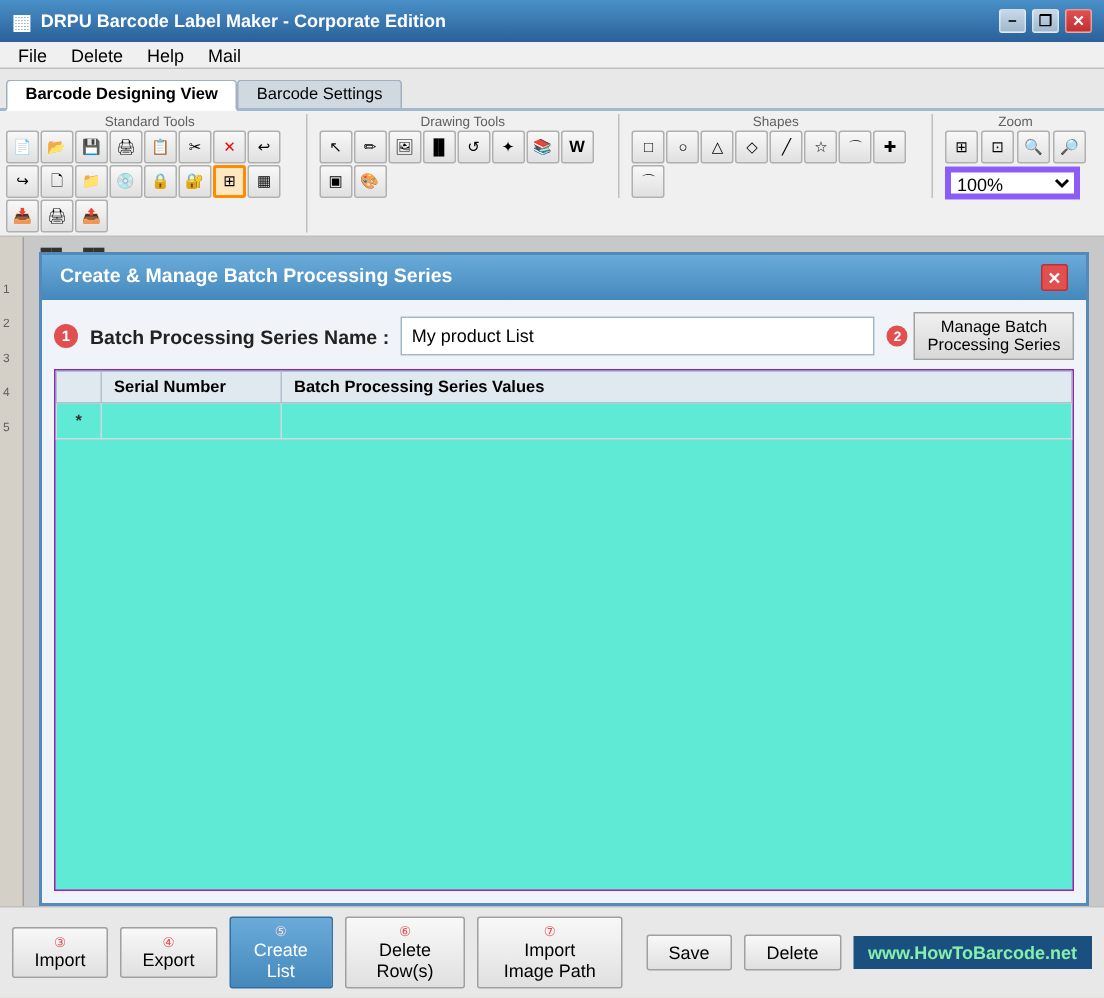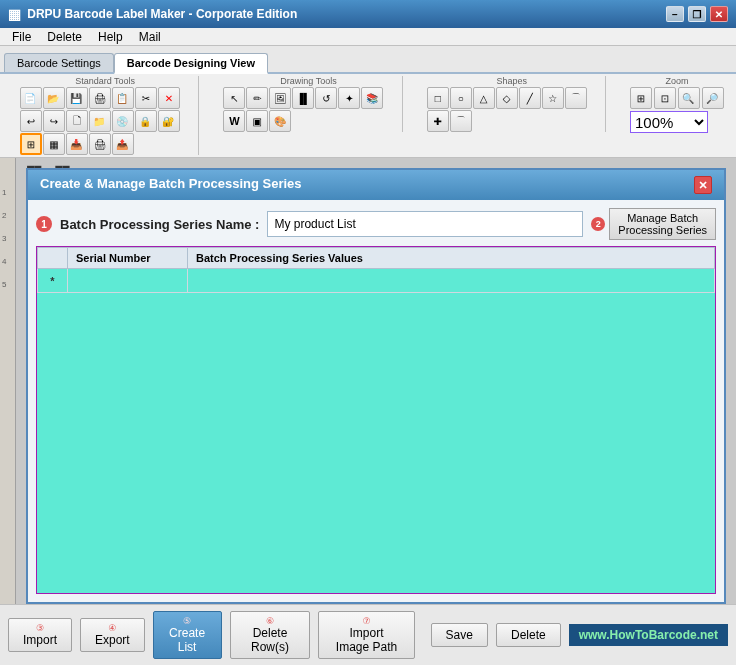--- a/index.html
+++ b/index.html
@@ -75,41 +75,40 @@
       display: flex;
       gap: 8px;
       align-items: flex-start;
     }
     .toolbar-group {
       display: flex;
       flex-direction: column;
       align-items: center;
       border-right: 1px solid #c0c0c0;
       padding-right: 8px;
-      margin-left: 16px;
     }
     .toolbar-group:last-child { border-right: none; }
     .toolbar-group-label {
       font-size: 9px;
       color: #606060;
       margin-bottom: 1px;
     }
     .toolbar-buttons { display: flex; flex-wrap: wrap; gap: 1px; max-width: 200px; }
     .toolbar-btn {
       width: 22px; height: 22px;
       background: linear-gradient(to bottom, #f8f8f8, #e0e0e0);
       border: 1px solid #b0b0b0;
       cursor: pointer;
       display: flex; align-items: center; justify-content: center;
       font-size: 10px; border-radius: 2px;
     }
     .toolbar-btn.active-highlight { border: 2px solid #ff8c00; background: #ffe8c0; }
     .zoom-select {
-      width: 78px; height: 22px; font-size: 15px;
-      border: 1px solid #8b5cf6; background: white;
+      width: 90px; height: 22px; font-size: 12px;
+      border: 4px solid #8b5cf6; background: white;
     }
 
     
     .dialog {
       position: absolute;
       top: 10px;
       left: 10px;
       right: 10px;
       bottom: 0;
       background: #f0f4f8;
@@ -312,22 +311,22 @@
   </div>
 
   <div class="menu-bar">
     <span class="menu-item">File</span>
     <span class="menu-item">Delete</span>
     <span class="menu-item">Help</span>
     <span class="menu-item">Mail</span>
   </div>
 
   <div class="tab-bar">
+    <div class="tab active">Barcode Designing View</div>
     <div class="tab">Barcode Settings</div>
-    <div class="tab active">Barcode Designing View</div>
   </div>
 
   <div class="toolbar-area">
 
     <div class="toolbar-group">
       <span class="toolbar-group-label">Standard Tools</span>
       <div class="toolbar-buttons">
         <div class="toolbar-btn">📄</div>
         <div class="toolbar-btn">📂</div>
         <div class="toolbar-btn">💾</div>

